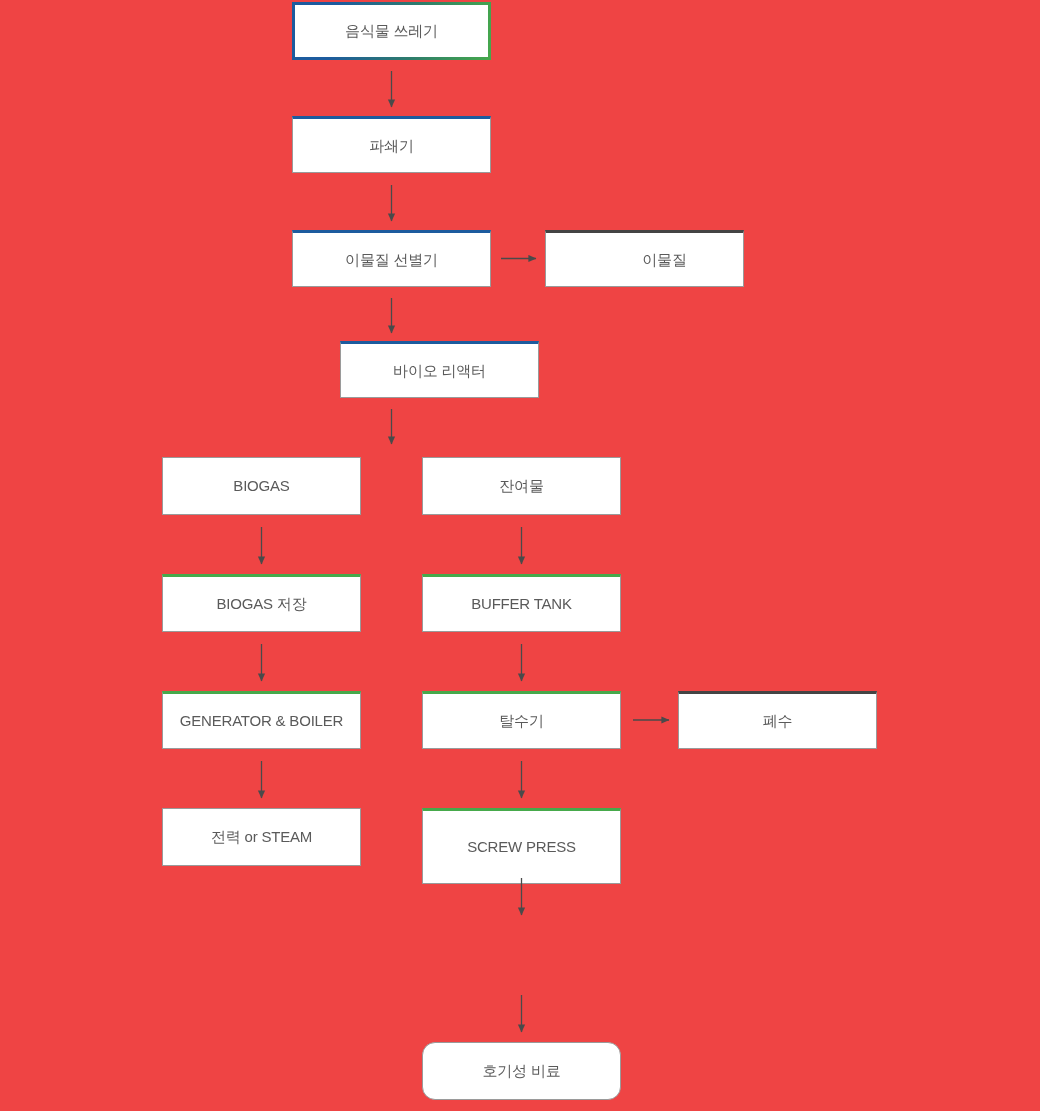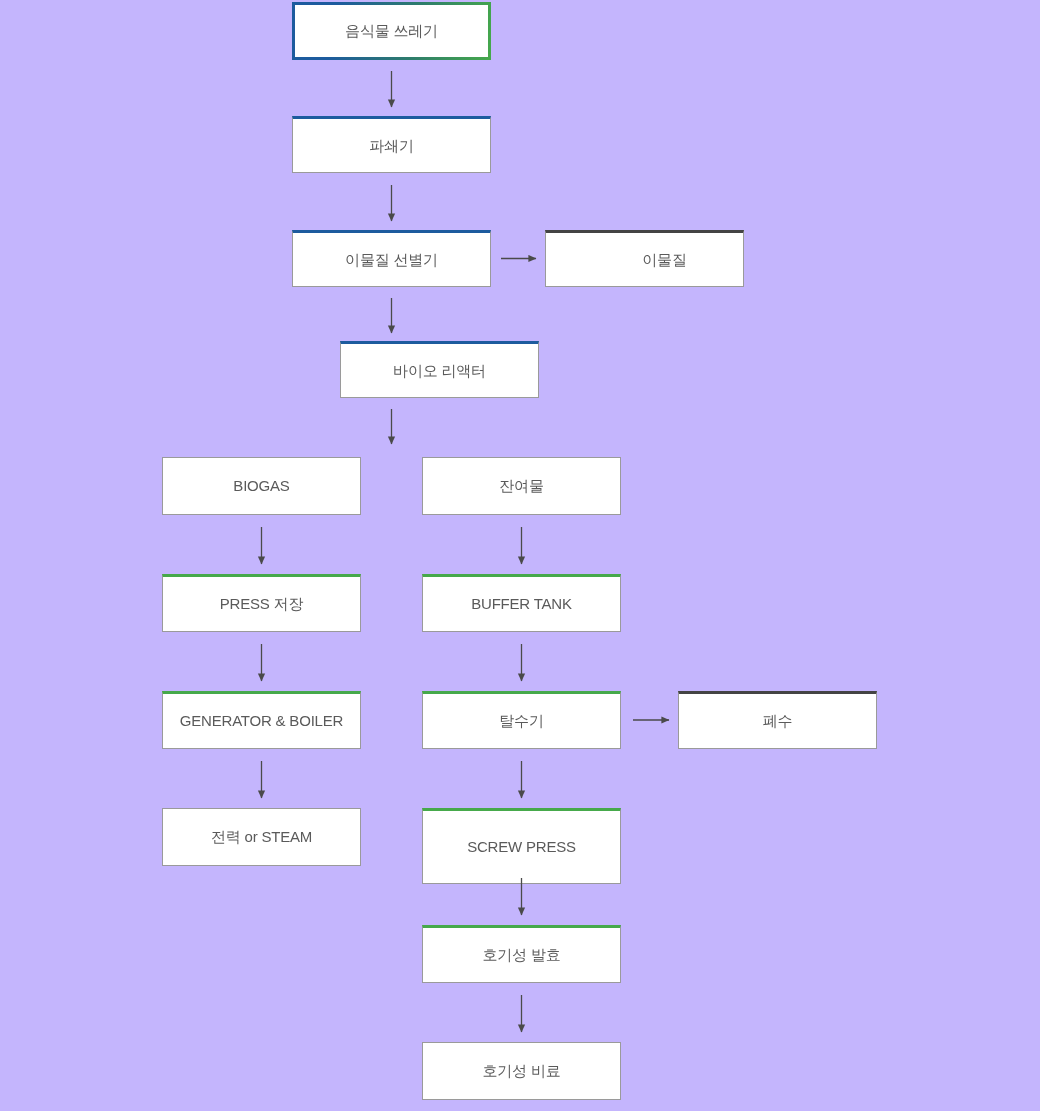--- a/index.html
+++ b/index.html
@@ -7,21 +7,21 @@
     padding: 0;
     background: #ffffff;
   }
   body {
     font-family: "Liberation Sans", "DejaVu Sans", sans-serif;
   }
   #canvas {
     position: relative;
     width: 1040px;
     height: 1111px;
-    background: #c4b5fd;
+    background: #ef4444;
     overflow: hidden;
   }
   .node {
     position: absolute;
     box-sizing: border-box;
     background: #ffffff;
     border: 1px solid #9a9a9a;
     display: flex;
     align-items: center;
     justify-content: center;
@@ -85,21 +85,21 @@
 
   <div class="node" style="left:162px; top:457px; width:199px; height:58px;">
     <span class="label-text">BIOGAS</span>
   </div>
 
   <div class="node" style="left:422px; top:457px; width:199px; height:58px;">
     <span class="label-text">잔여물</span>
   </div>
 
   <div class="node accent-green" style="left:162px; top:574px; width:199px; height:58px;">
-    <span class="label-text">PRESS 저장</span>
+    <span class="label-text">BIOGAS 저장</span>
   </div>
 
   <div class="node accent-green" style="left:422px; top:574px; width:199px; height:58px;">
     <span class="label-text">BUFFER TANK</span>
   </div>
 
   <div class="node accent-green" style="left:162px; top:691px; width:199px; height:58px;">
     <span class="label-text">GENERATOR &amp; BOILER</span>
   </div>
 
@@ -112,25 +112,22 @@
   </div>
 
   <div class="node" style="left:162px; top:808px; width:199px; height:58px;">
     <span class="label-text">전력 or STEAM</span>
   </div>
 
   <div class="node accent-green" style="left:422px; top:808px; width:199px; height:76px;">
     <span class="label-text">SCREW PRESS</span>
   </div>
 
-  <div class="node accent-green" style="left:422px; top:925px; width:199px; height:58px;">
-    <span class="label-text">호기성 발효</span>
-  </div>
 
-  <div class="node" style="left:422px; top:1042px; width:199px; height:58px;">
+  <div class="node" style="left:422px; top:1042px; width:199px; height:58px;border-radius:13px;">
     <span class="label-text">호기성 비료</span>
   </div>
 
   <div class="conn" style="left:0; top:0; width:1040px; height:1111px;">
     <svg width="1040" height="1111" viewBox="0 0 1040 1111">
       <defs>
         <marker id="arrowhead" markerWidth="9" markerHeight="9" refX="7.6" refY="4" orient="auto" markerUnits="userSpaceOnUse">
           <path d="M0,0.4 L8,4 L0,7.6 z" fill="#4a4a4a"></path>
         </marker>
       </defs>

